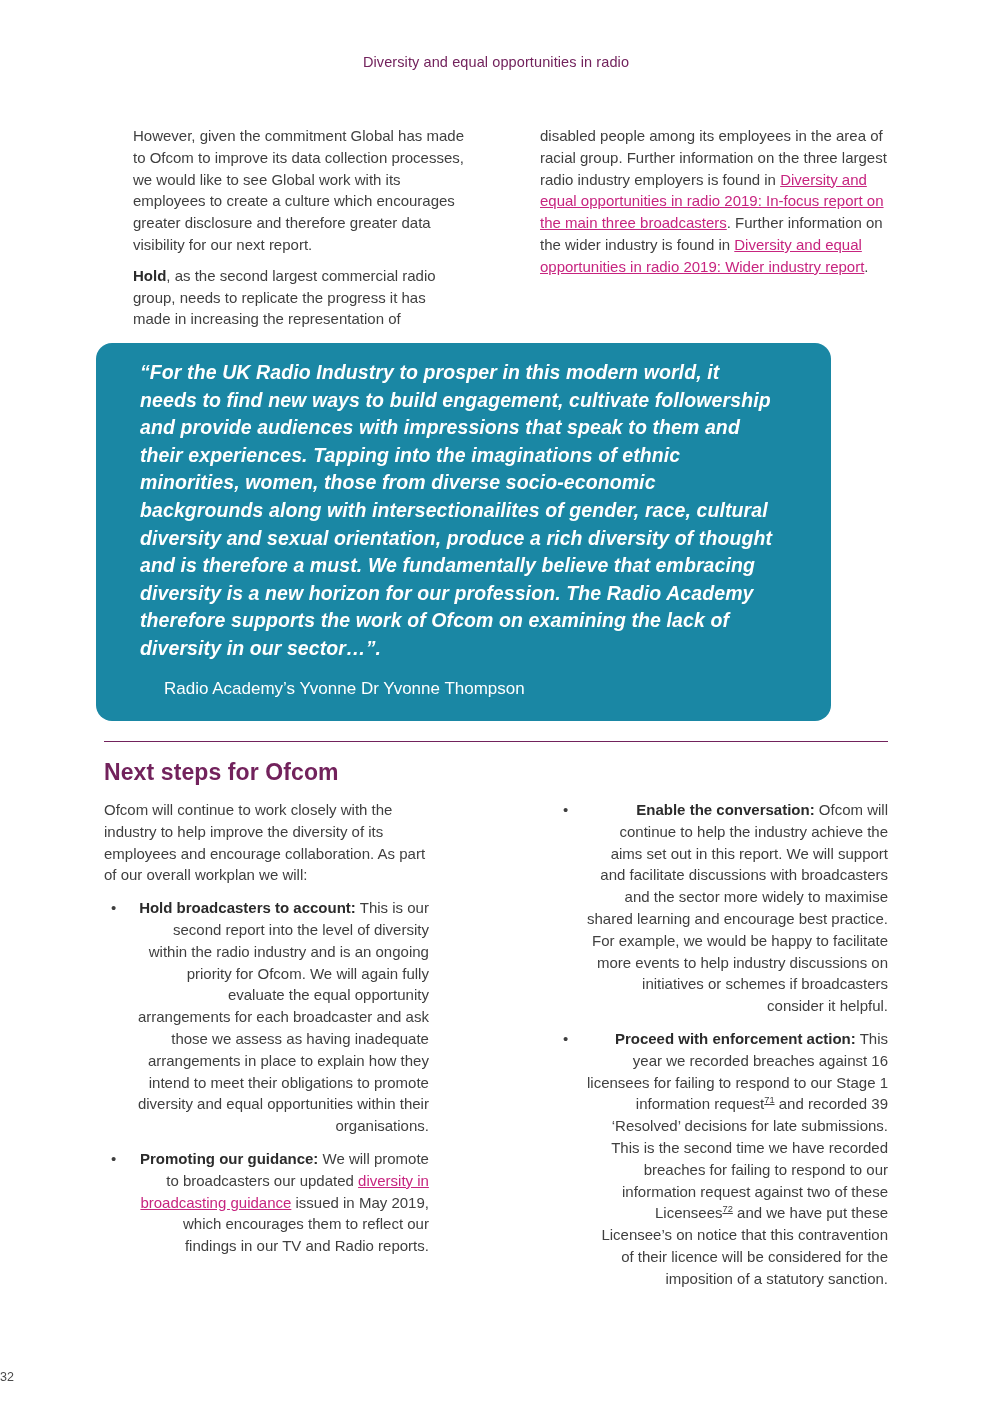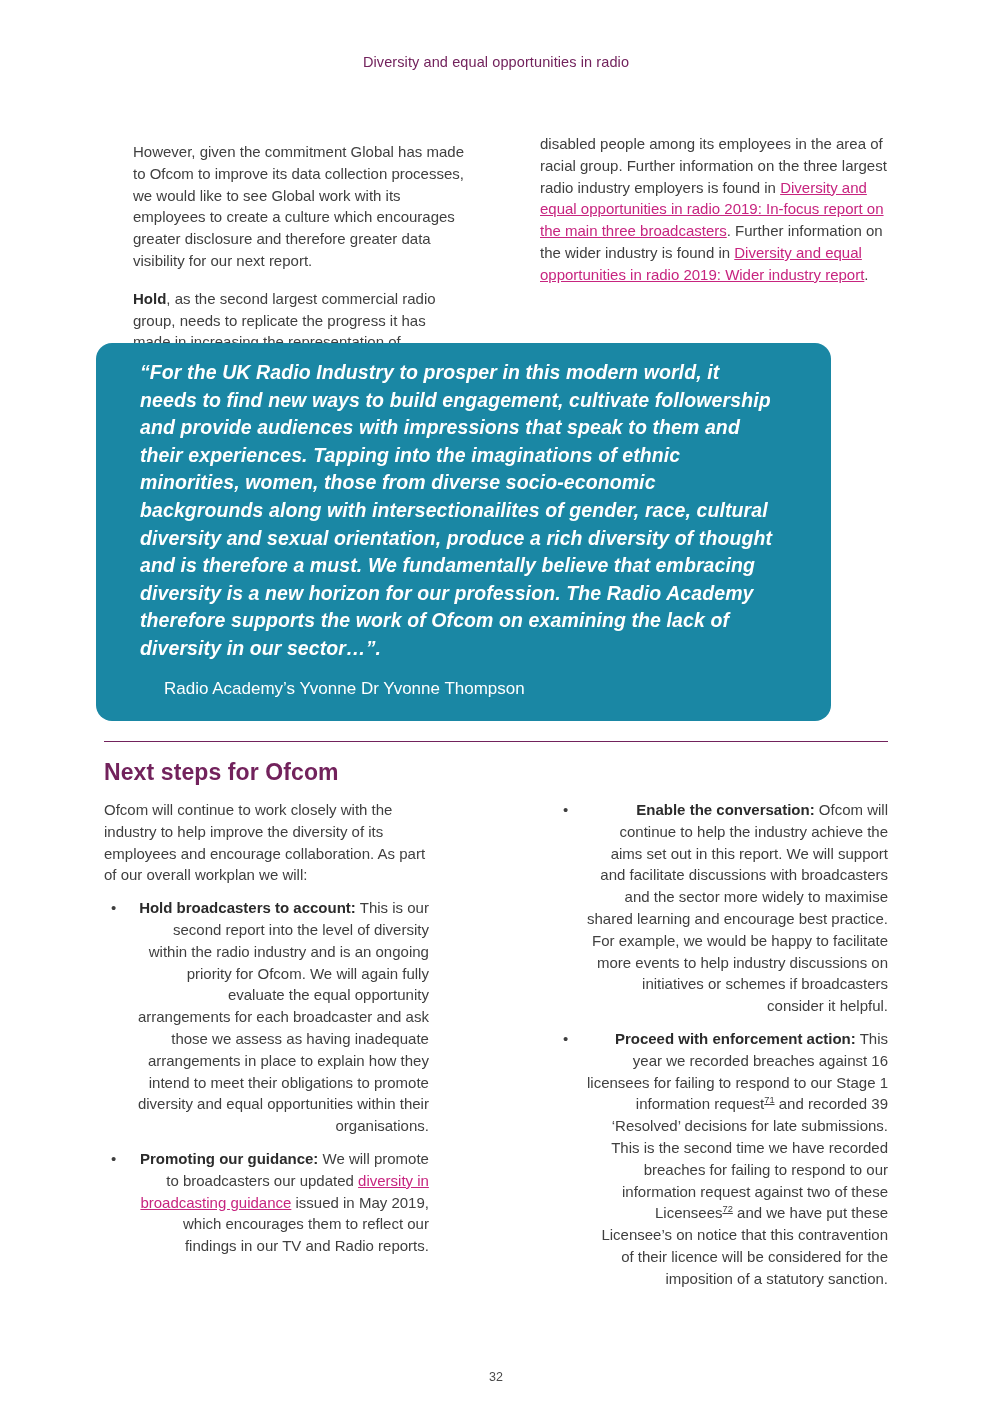--- a/index.html
+++ b/index.html
@@ -18,23 +18,23 @@
     color:#72225C; font-size:14.5px; letter-spacing:0.1px;
   }
 
   
   .intro {
     position:absolute; top:125px; left:104px; width:784px;
     display:flex;
   }
   .intro-left { width:361px; padding-left:29px; }
   .intro-gap { width:75px; }
-  .intro-right { width:348px;margin-top:8px; }
+  .intro-right { width:348px; }
   .intro p, .intro-right p { font-size:15px; line-height:21.8px; }
-  .intro-left p { margin-bottom:9px;margin-top:16px; }
+  .intro-left p { margin-bottom:9px; }
   .bold-lead { font-weight:bold; color:#2b2b2b; }
   a.doclink { color:#C7247F; text-decoration:underline; cursor:pointer; }
 
   
   .quote-box {
     position:absolute; top:343px; left:96px; width:735px; min-height:349px;
     background:#1A87A4; color:#ffffff;
     padding:16px 52px 22px 44px;
     border-radius:16px;
   }
@@ -62,21 +62,21 @@
   .ns-right { width:374px; }
   .ns-cols p, .ns-cols .btext { font-size:15px; line-height:21.8px; }
   .ns-intro { margin-bottom:11px; }
   .bullet { display:flex; margin-bottom:11px; }
   .bullet .marker { width:29px; padding-left:7px; flex:0 0 29px; font-size:15px; line-height:21.8px; }
   .bullet .btext { flex:1;text-align:right; }
   sup { font-size:0.62em; vertical-align:super; line-height:0;text-decoration:underline; }
 
   .footer-pagenum {
     position:absolute; top:1370px; left:0; width:100%;
-    text-align:center; font-size:12.5px; color:#4a4a4a;
+    text-align:left; font-size:12.5px; color:#4a4a4a;
   }
 </style>
 </head>
 <body>
 
 <div class="page">
 
   <div class="header-title">Diversity and equal opportunities in radio</div>
 
   <div class="intro">

